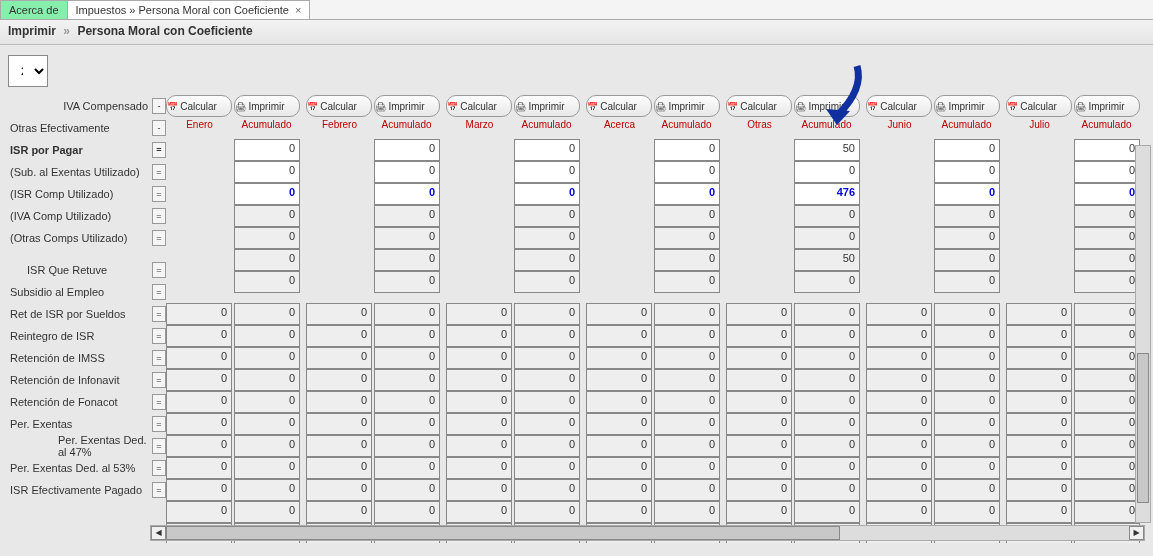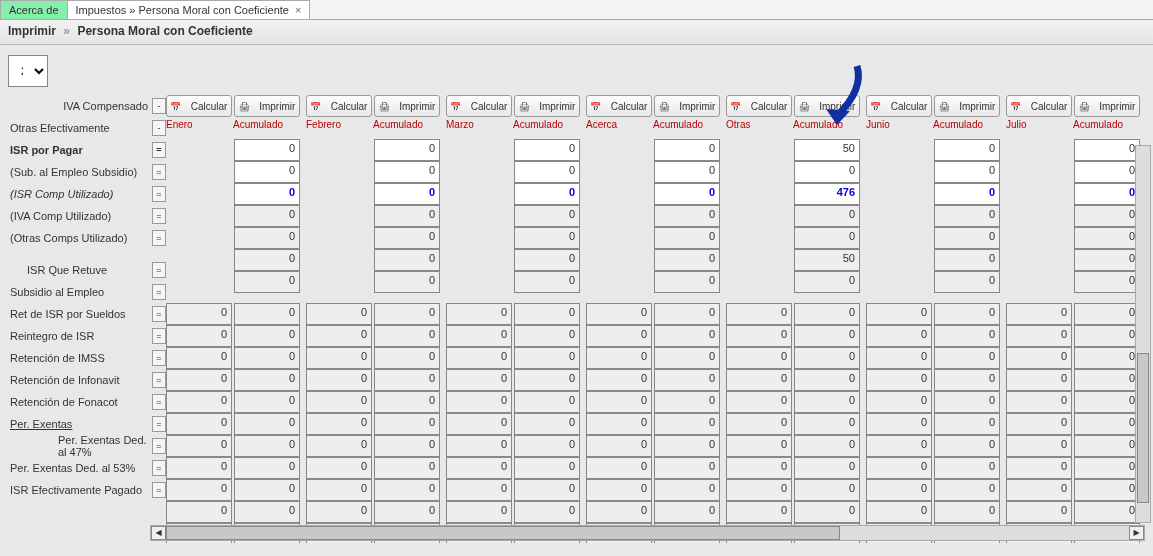--- a/index.html
+++ b/index.html
@@ -106,35 +106,34 @@
   height:22px;
   margin-bottom:2px;
 }
 .btn {
   flex:1;
   border:1px solid #999;
   background:linear-gradient(#fdfdfd,#e8e8e8);
   font-size:10px;
   display:flex;
   align-items:center;
-  justify-content:center;
-  gap:9px;
+  gap:2px;
   cursor:pointer;
-  border-radius:3px;
+  border-radius:10px;
 }
 .ico-calc::before { content:"📅"; font-size:9px;}
 .ico-print::before { content:"🖨"; font-size:9px;}
 .hdrrow {
   display:flex;
   height:18px;
   margin-bottom: 2px;
 }
 .hdr {
   flex:1;
-  text-align:left;
+  text-align:center;
   font-size:10px;
   color:#b00;
 }
 .cellrow {
   display:flex;
   height:22px;
   gap:2px;
 }
 .cellrow.single-right .cell:first-child { visibility:hidden;}
 .cell {
@@ -227,25 +226,25 @@
           </div>
           <div class="rlabel">
             <span style="flex: 1 1 0%;">Otras Efectivamente</span>
             <div class="eqbtn">-</div>
           </div>
           <div class="rlabel bold">
             <span style="flex: 1 1 0%;">ISR por Pagar</span>
             <div class="eqbtn">=</div>
           </div>
           <div class="rlabel">
-            <span style="flex: 1 1 0%;">(Sub. al Empleo Subsidio)</span>
-            <div class="eqbtn">=</div>
-          </div>
-          <div class="rlabel">
-            <span style="flex: 1 1 0%; font-style: italic;">(ISR Comp Utilizado)</span>
+            <span style="flex: 1 1 0%;">(Sub. al Exentas Utilizado)</span>
+            <div class="eqbtn">=</div>
+          </div>
+          <div class="rlabel">
+            <span style="flex: 1 1 0%;">(ISR Comp Utilizado)</span>
             <div class="eqbtn">=</div>
           </div>
           <div class="rlabel">
             <span style="flex: 1 1 0%;">(IVA Comp Utilizado)</span>
             <div class="eqbtn">=</div>
           </div>
           <div class="rlabel">
             <span style="flex: 1 1 0%;">(Otras Comps Utilizado)</span>
             <div class="eqbtn">=</div>
           </div>
@@ -272,21 +271,21 @@
           </div>
           <div class="rlabel">
             <span style="flex: 1 1 0%;">Retención de Infonavit</span>
             <div class="eqbtn">=</div>
           </div>
           <div class="rlabel">
             <span style="flex: 1 1 0%;">Retención de Fonacot</span>
             <div class="eqbtn">=</div>
           </div>
           <div class="rlabel">
-            <span style="flex: 1 1 0%; text-decoration: underline;">Per. Exentas</span>
+            <span style="flex: 1 1 0%;">Per. Exentas</span>
             <div class="eqbtn">=</div>
           </div>
           <div class="rlabel">
             <span style="flex: 1 1 0%; padding-left: 48px;">Per. Exentas Ded. al 47%</span>
             <div class="eqbtn">=</div>
           </div>
           <div class="rlabel">
             <span style="flex: 1 1 0%;">Per. Exentas Ded. al 53%</span>
             <div class="eqbtn">=</div>
           </div>

